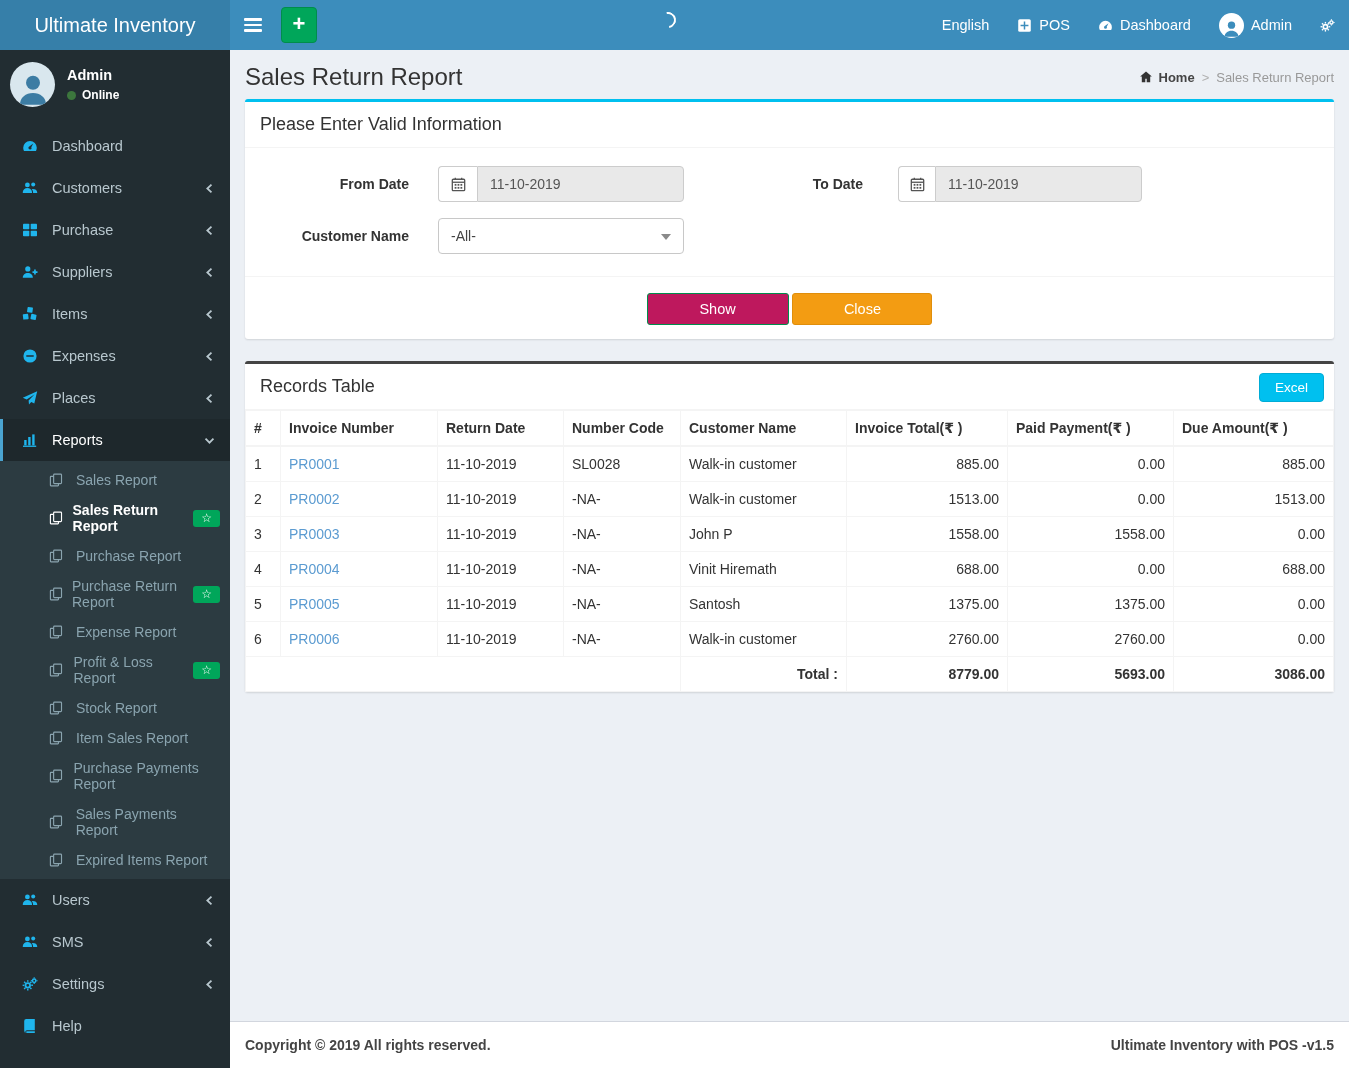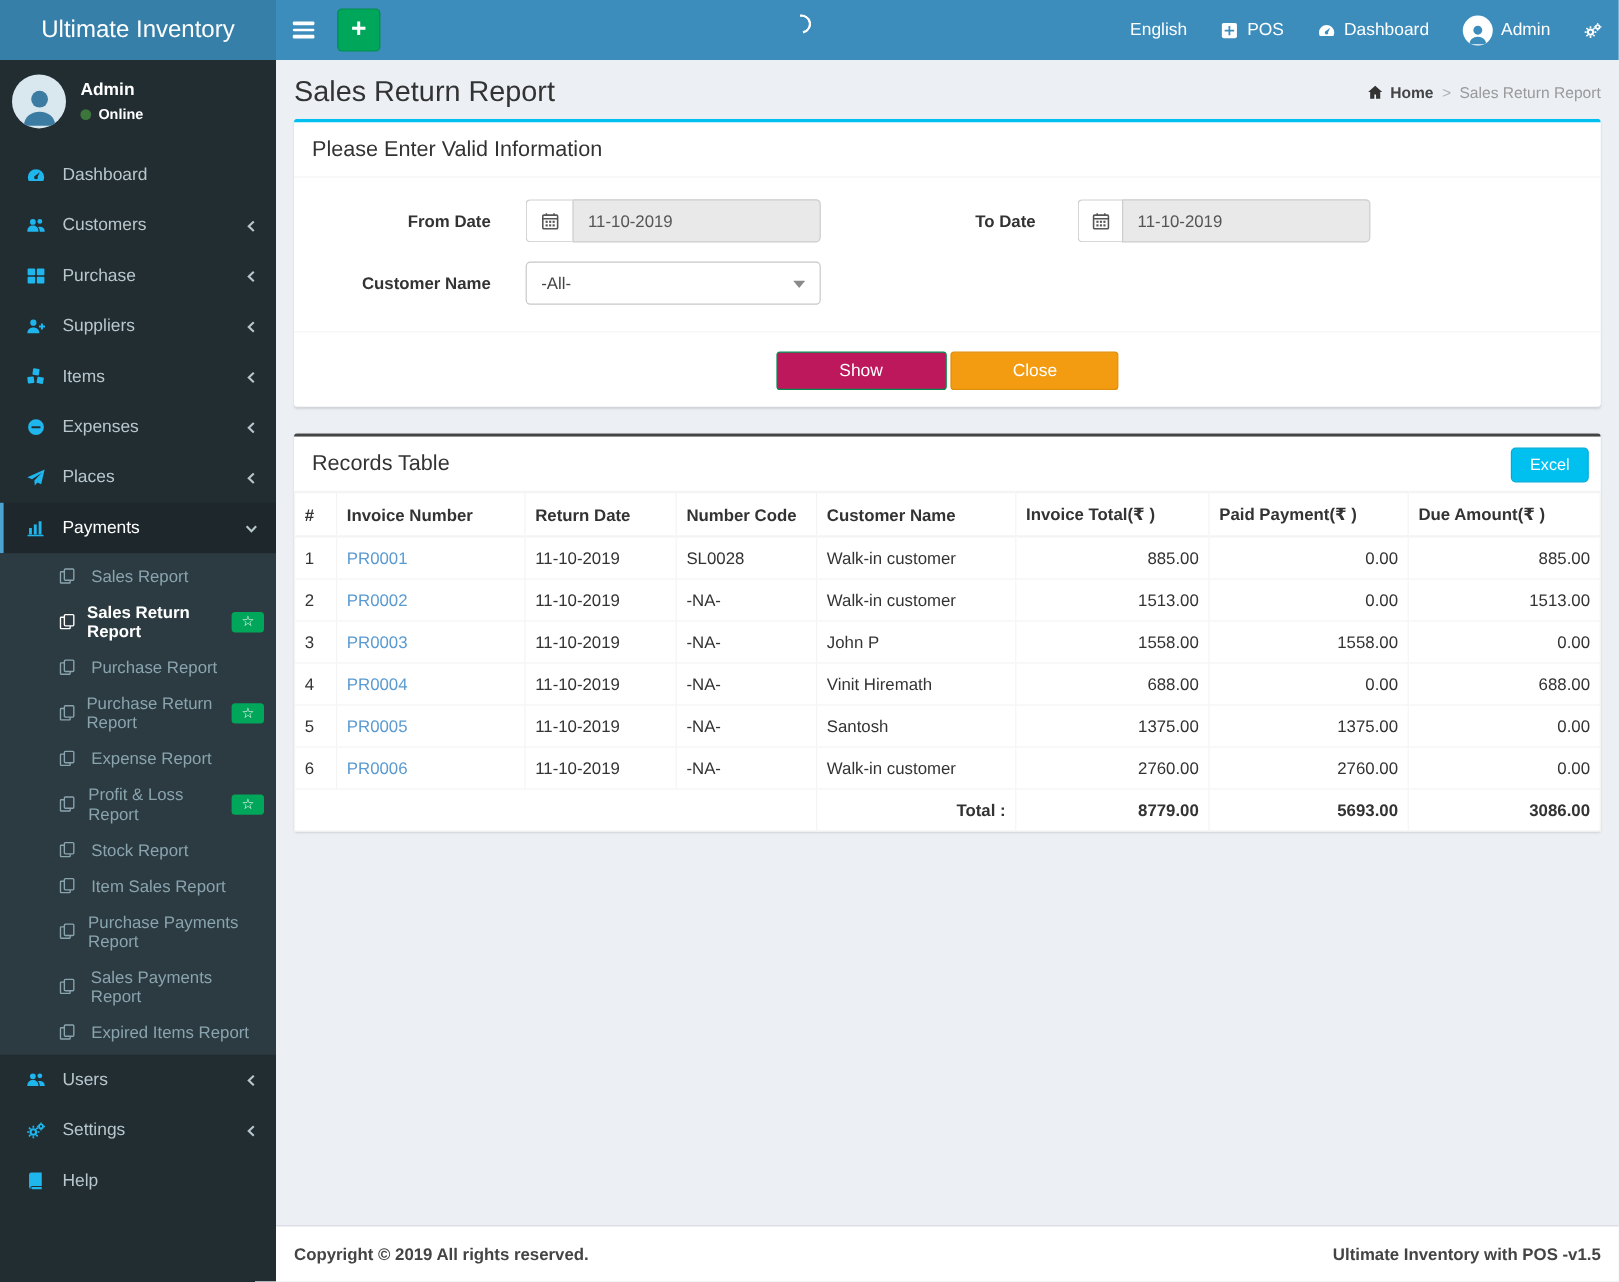--- a/index.html
+++ b/index.html
@@ -307,21 +307,21 @@
     <ul class="menu" style="margin-top:0">
       <li class="menu-item active">
         <span class="mi-icon">
             <svg viewBox="0 0 16 16" fill="currentColor">
               <rect x="2.2" y="8" width="2.4" height="5.4"></rect>
               <rect x="6.2" y="5" width="2.4" height="8.4"></rect>
               <rect x="10.2" y="2.4" width="2.4" height="11"></rect>
               <rect x="1" y="13.6" width="13.2" height="1.3"></rect>
             </svg>
           </span>
-        <span>Payments</span>
+        <span>Reports</span>
         <span class="chev">
             <svg viewBox="0 0 10 10" fill="none" stroke="currentColor" stroke-width="1.6">
               <polyline points="1.4,3.2 5,7 8.6,3.2"></polyline>
             </svg>
           </span>
       </li>
       <li>
         <ul class="submenu">
 
             <li class="submenu-item">
@@ -460,20 +460,36 @@
             </svg>
           </span>
           <span>Users</span>
           <span class="chev">
             <svg viewBox="0 0 10 10" fill="none" stroke="currentColor" stroke-width="1.6">
               <polyline points="6.8,1.4 3,5 6.8,8.6"></polyline>
             </svg>
           </span>
         </li>
 
+        <li class="menu-item">
+          <span class="mi-icon">
+            <svg viewBox="0 0 16 16" fill="currentColor">
+              <circle cx="5.4" cy="4.9" r="2.4"></circle>
+              <circle cx="11.2" cy="4.5" r="2"></circle>
+              <path d="M.8 12.2c0-2.5 2.1-4.2 4.6-4.2s4.6 1.7 4.6 4.2v.9H.8z"></path>
+              <path d="M10.9 8.9c2.2 0 4.3 1.2 4.3 3.3v.9h-4.1c0-1.7-.4-3.1-1.5-4z"></path>
+            </svg>
+          </span>
+          <span>SMS</span>
+          <span class="chev">
+            <svg viewBox="0 0 10 10" fill="none" stroke="currentColor" stroke-width="1.6">
+              <polyline points="6.8,1.4 3,5 6.8,8.6"></polyline>
+            </svg>
+          </span>
+        </li>
 
         <li class="menu-item">
           <span class="mi-icon">
             <svg viewBox="0 0 18 16" fill="none" stroke="currentColor">
               <circle cx="6.5" cy="9.5" r="2.6" stroke-width="2"></circle>
               <g stroke-width="1.6">
                 <line x1="6.5" y1="3.7" x2="6.5" y2="5.6"></line>
                 <line x1="6.5" y1="13.4" x2="6.5" y2="15.3"></line>
                 <line x1="0.7" y1="9.5" x2="2.6" y2="9.5"></line>
                 <line x1="10.4" y1="9.5" x2="12.3" y2="9.5"></line>

